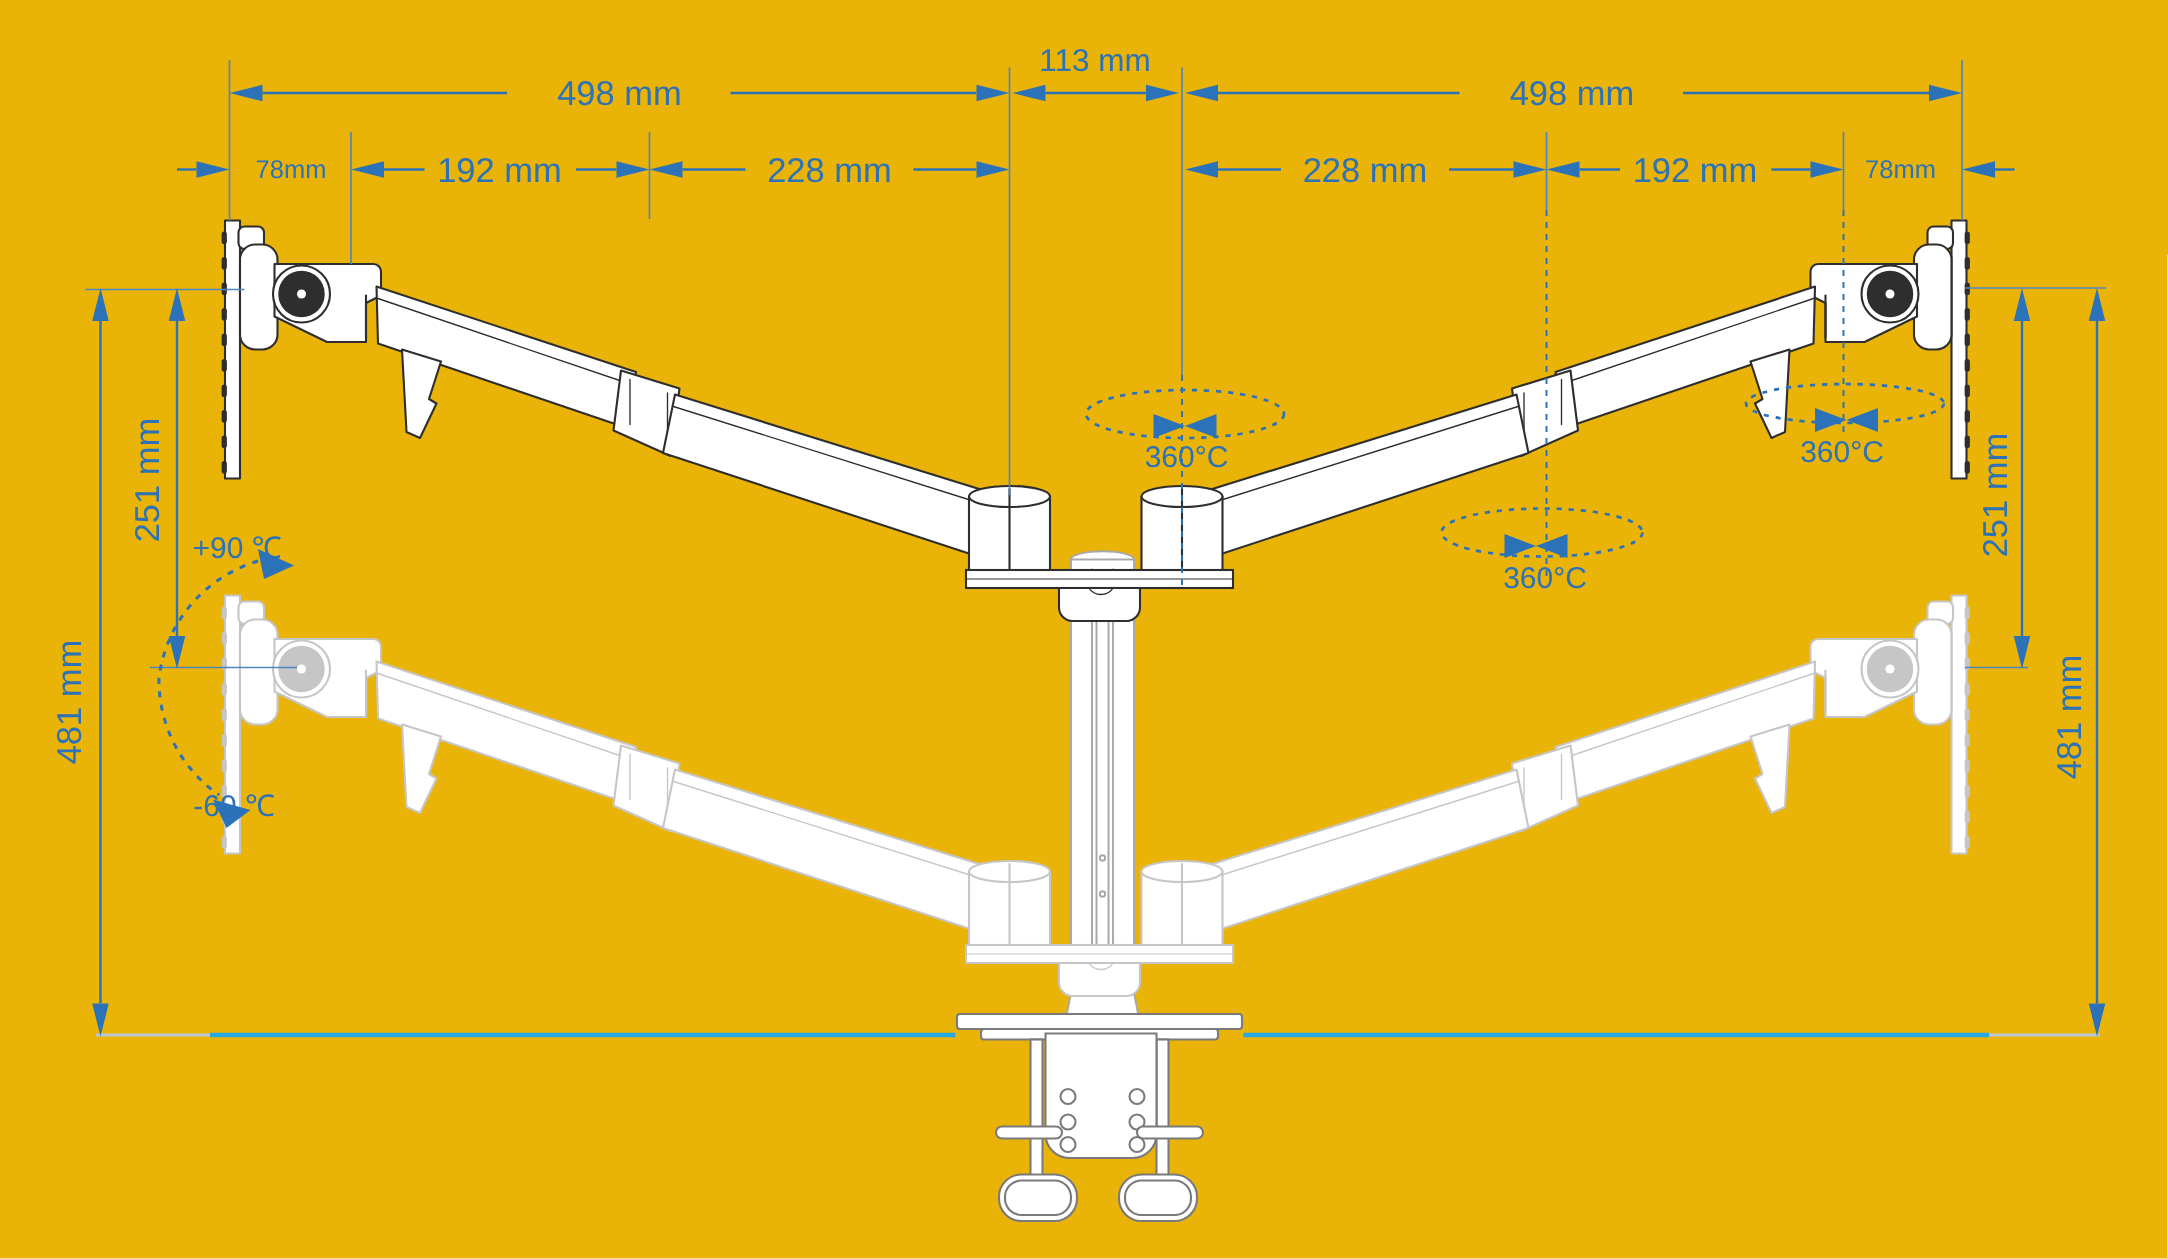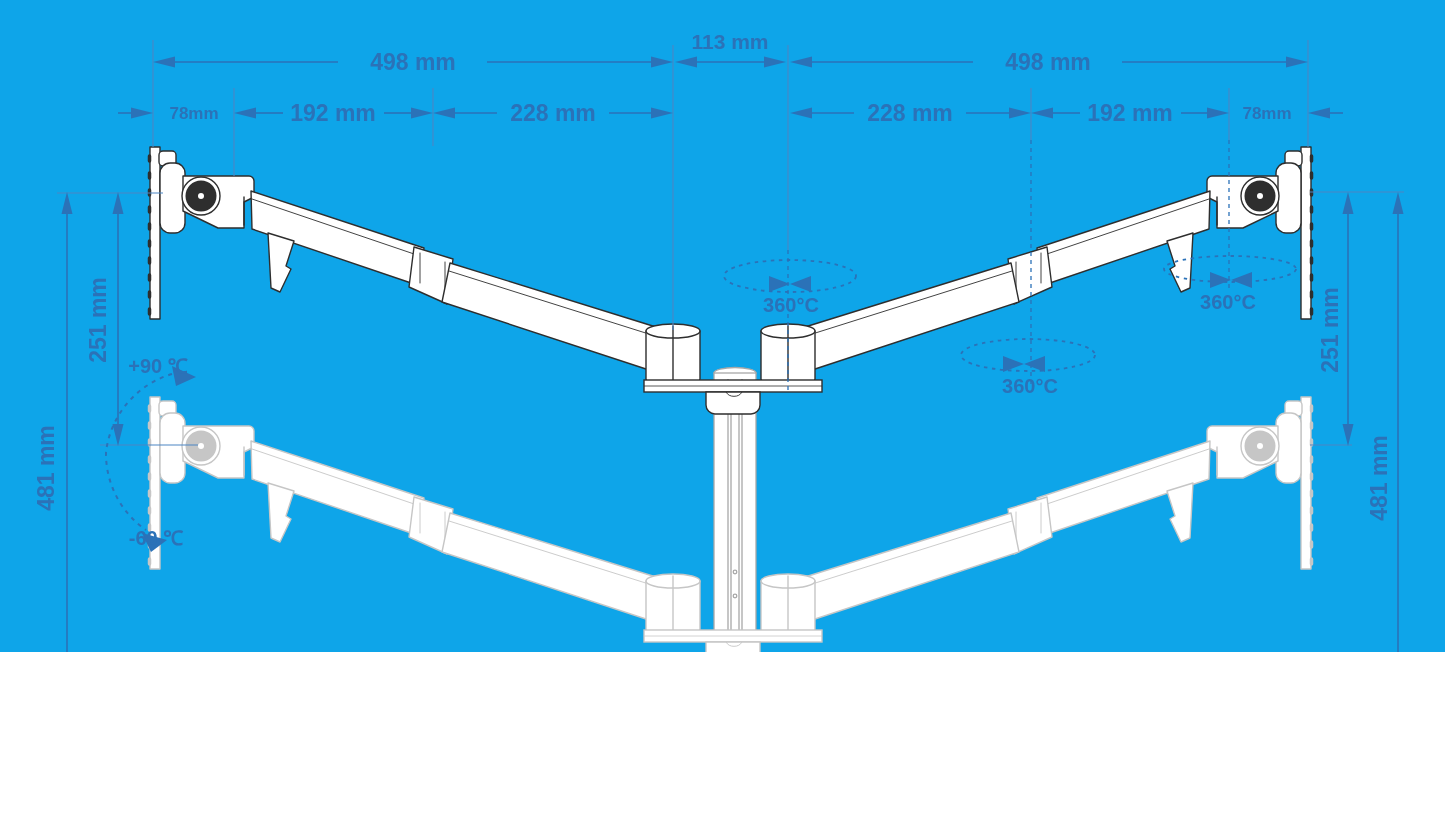--- a/index.html
+++ b/index.html
@@ -1,17 +1,17 @@
 <!DOCTYPE html>
 <html><head>
 <meta charset="utf-8">
 <style>
   html,body{margin:0;padding:0;background:#ffffff;}
-  #stage{position:relative;width:1445px;height:652px;background:#0ea5e9;overflow:hidden;
-         font-family:"Liberation Sans", sans-serif;font-weight:bold;}
+  #stage{position:relative;width:1445px;height:839px;background:#eab308;overflow:hidden;
+         font-family:"Liberation Sans", sans-serif;}
   svg{position:absolute;left:0;top:0;}
   text{font-family:"Liberation Sans", sans-serif;}
   .dim-text{fill:#2b72b8;font-size:23px;}
   .dim-text-small{fill:#2b72b8;font-size:17px;}
   .dim-text-113{fill:#2b72b8;font-size:21px;}
   .rot-text{fill:#2b72b8;font-size:20px;}
   .tilt-text{fill:#2b72b8;font-size:20px;}
   .dimline{stroke:#2b72b8;stroke-width:1.6;fill:none;}
   .extline{stroke:#4d86c4;stroke-width:1.1;fill:none;}
   .cline{stroke:#2b72b8;stroke-width:1.3;fill:none;stroke-dasharray:4 4;}

